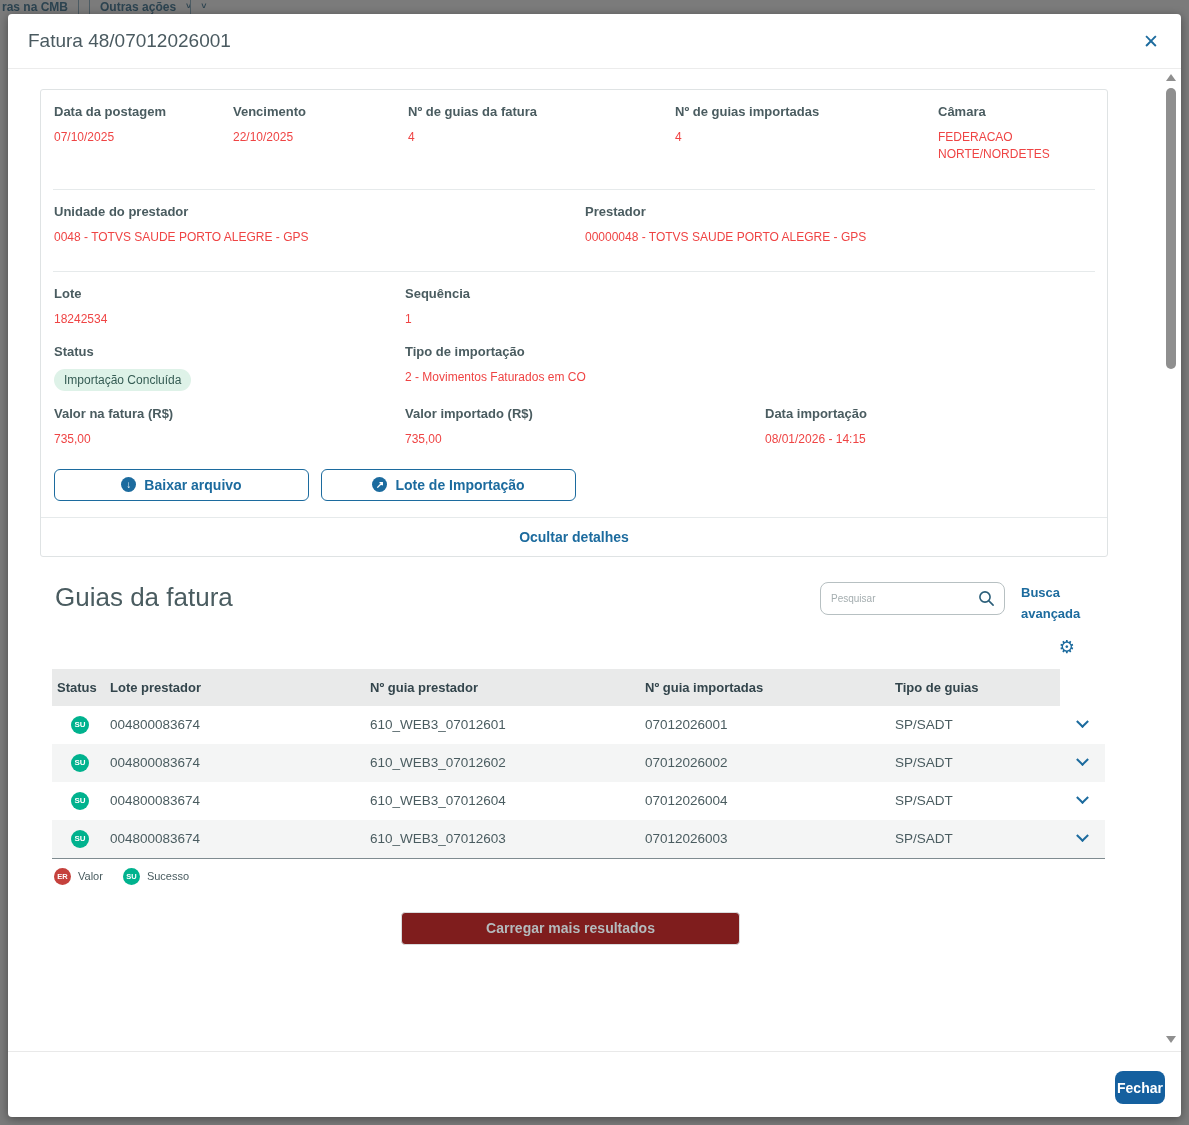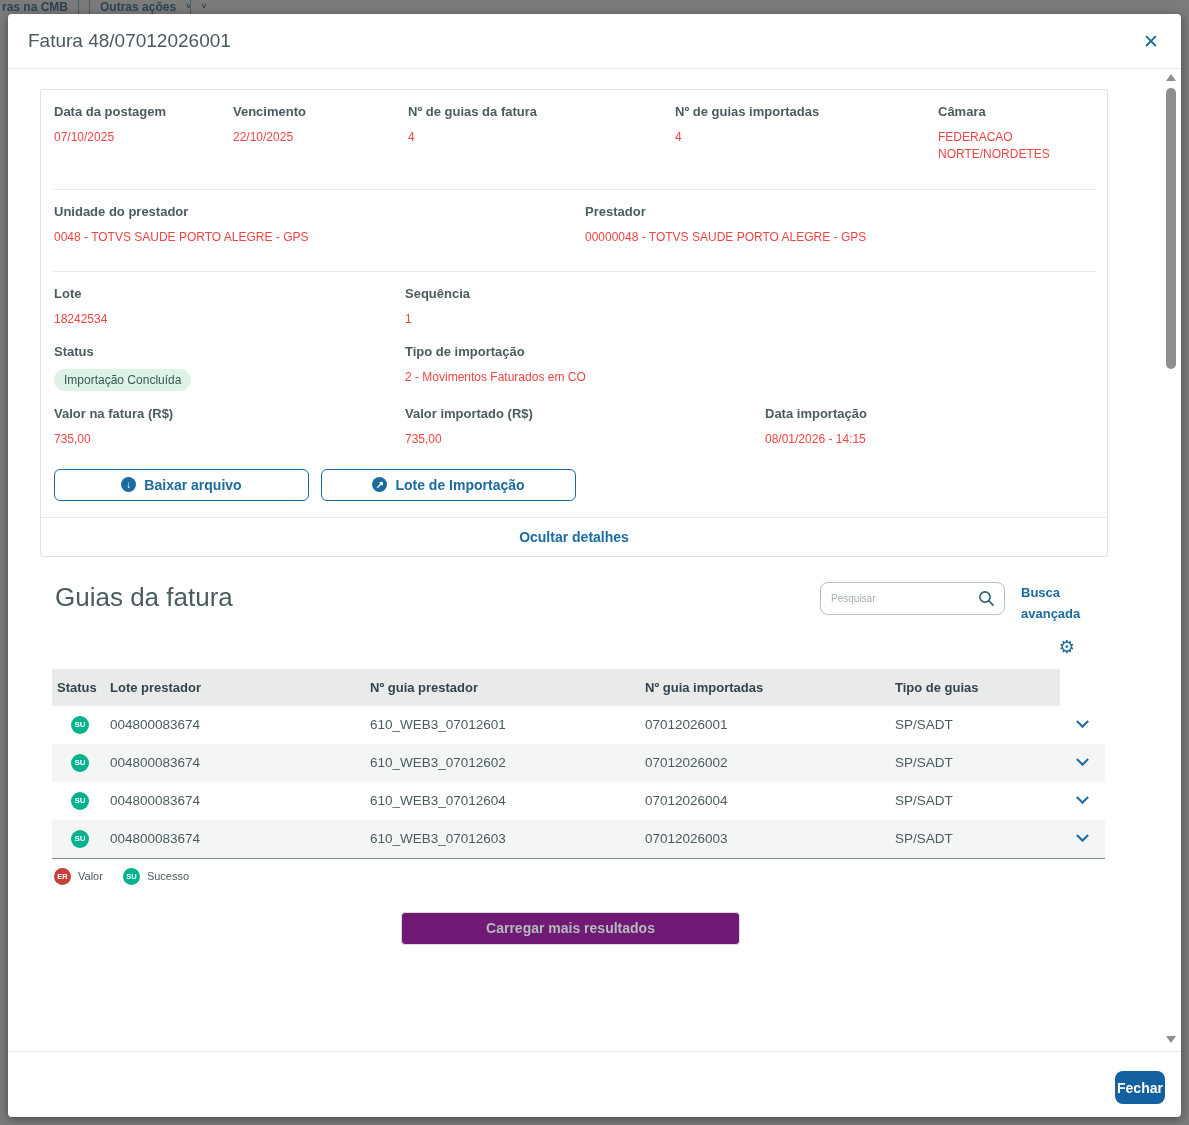--- a/index.html
+++ b/index.html
@@ -110,21 +110,21 @@
     width:9px; height:9px; border-right:2px solid #1c6b9e; border-bottom:2px solid #1c6b9e;
     transform:rotate(45deg) translate(-2px,-2px); cursor:pointer;
   }
 
   .legend { display:flex; align-items:center; margin:9px 0 0 46px; font-size:11px; color:#4a5c60; }
   .legend .badge-circle { width:17px; height:17px; font-size:7.5px; }
   .legend-label { margin:0 20px 0 7px; }
 
   .load-wrap { margin:27px 76px 0 44px; display:flex; justify-content:center; }
   .load-more {
-    width:339px; height:33px; background:#701a75; cursor:pointer;
+    width:339px; height:33px; background:#7f1d1d; cursor:pointer;
     border:1px solid #d9dcdd; border-radius:4px; font-family:inherit;
     color:#b4bbbd; font-size:14px; font-weight:bold;
   }
 
   
   .sb { position:absolute; top:57px; right:2px; width:15px; height:978px; }
   .sb-up {
     position:absolute; top:3px; left:2px; width:0; height:0; cursor:pointer;
     border-left:5px solid transparent; border-right:5px solid transparent;
     border-bottom:7px solid #8f8f8f;

